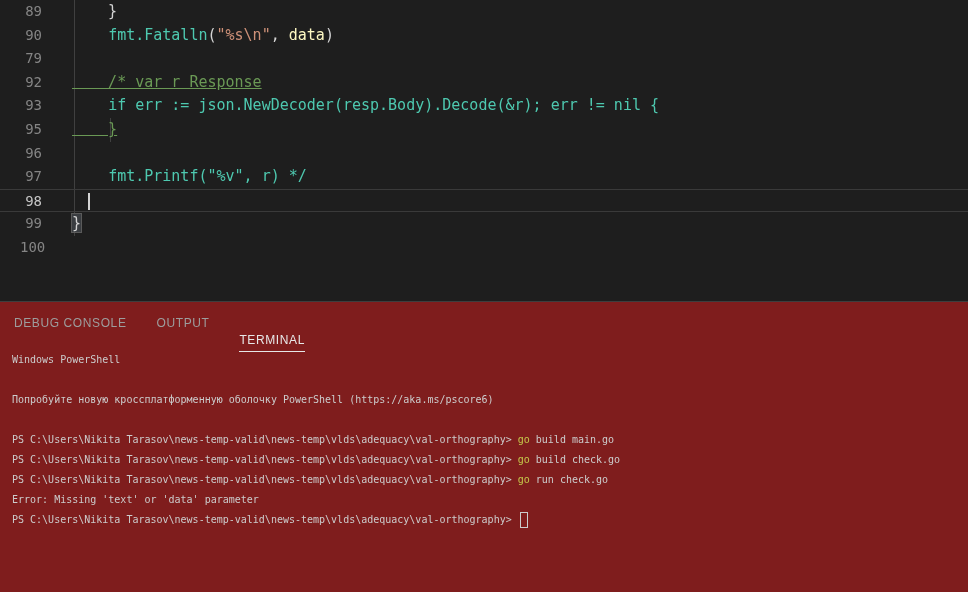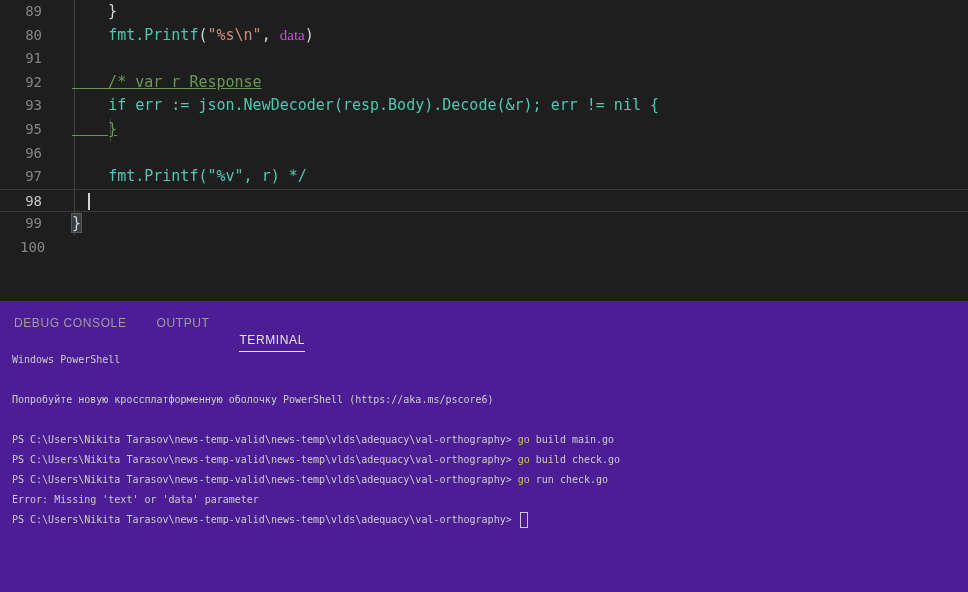--- a/index.html
+++ b/index.html
@@ -13,30 +13,30 @@
           white-space:pre; position:relative; }
   .line.current { border-top:1px solid #3a3a3a; border-bottom:1px solid #3a3a3a;gap:16px; }
   .ln { flex:0 0 46px; text-align:right; color:#858585; font-size:14px;
         padding-right:4px;padding-left:20px; }
   .ln.ln-current { color:#c6c6c6; }
   .code-content { margin-left:26px; color:#d4d4d4; }
   .c-fg { color:#d4d4d4; }
   .c-teal { color:#4ec9b0; }
   .c-string { color:#ce9178; }
   .c-comment { color:#6a9955;text-decoration:underline; }
-  .c-var { color:#d946ef;font-family:Liberation Serif, serif; }
+  .c-var { color:#fef9c3; }
   .bracket-match { background:#3a3d41; outline:1px solid #5a5a5a; }
   .editor-cursor { display:inline-block; width:2px; height:17px; background:#d4d4d4;
                    vertical-align:middle; }
   .indent-guide { position:absolute; width:1px; background:#404040; z-index:1; }
   #guide-l1 { left:74px; top:0; height:236px; }
   #guide-l2 { left:110px; top:118px; height:24px; }
 
   
-  .panel { border-top:1px solid #3e3e3e; height:291px; background:#4c1d95; }
+  .panel { border-top:1px solid #3e3e3e; height:291px; background:#7f1d1d; }
   .panel-tabs { display:flex; align-items:center; height:42px; padding:0 14px;
                 gap:30px; font-family:"Liberation Sans", sans-serif; }
   .tab { font-size:12px; letter-spacing:0.6px; color:#9d9d9d; cursor:pointer;
          display:flex; align-items:center; padding:5px 0 4px 0;
          border-bottom:1px solid transparent; }
   .tab.active { color:#e7e7e7; border-bottom:1px solid #e7e7e7;margin-top:33px; }
   .badge { margin-left:8px; background:#4d4d4d; color:#ffffff; border-radius:50%;
            width:18px; height:18px; font-size:11px; line-height:18px;
            text-align:center; font-family:"Liberation Sans", sans-serif; }
   .terminal { padding:6px 12px; font-size:10px; line-height:20px; color:#cccccc; }
@@ -47,22 +47,22 @@
                  border:1px solid #cccccc; vertical-align:middle; margin-left:2px; }
 </style>
 </head>
 <body>
 
 <div class="editor">
   <div id="guide-l1" class="indent-guide"></div>
   <div id="guide-l2" class="indent-guide"></div>
   <div class="code-lines">
       <div class="line"><span class="ln">89</span><span class="code-content"><span class="c-fg">    }</span></span></div>
-      <div class="line"><span class="ln">80</span><span class="code-content"><span class="c-fg">    </span><span class="c-teal">fmt.Printf</span><span class="c-fg">(</span><span class="c-string">"%s\n"</span><span class="c-fg">, </span><span class="c-var">data</span><span class="c-fg">)</span></span></div>
-      <div class="line"><span class="ln">91</span><span class="code-content"></span></div>
+      <div class="line"><span class="ln">90</span><span class="code-content"><span class="c-fg">    </span><span class="c-teal">fmt.Fatalln</span><span class="c-fg">(</span><span class="c-string">"%s\n"</span><span class="c-fg">, </span><span class="c-var">data</span><span class="c-fg">)</span></span></div>
+      <div class="line"><span class="ln">79</span><span class="code-content"></span></div>
       <div class="line"><span class="ln">92</span><span class="code-content"><span class="c-comment">    /* var r Response</span></span></div>
       <div class="line"><span class="ln">93</span><span class="code-content"><span class="c-fg">    </span><span class="c-teal">if err := json.NewDecoder(resp.Body).Decode(&amp;r); err != nil {</span></span></div>
       <div class="line"><span class="ln">95</span><span class="code-content"><span class="c-comment">    }</span></span></div>
       <div class="line"><span class="ln">96</span><span class="code-content"></span></div>
       <div class="line"><span class="ln">97</span><span class="code-content"><span class="c-fg">    </span><span class="c-teal">fmt.Printf("%v", r) */</span></span></div>
       <div class="line current"><span class="ln ln-current">98</span><span class="code-content"><span class="editor-cursor"></span></span></div>
       <div class="line"><span class="ln">99</span><span class="code-content"><span class="c-fg bracket-match">}</span></span></div>
       <div class="line"><span class="ln">100</span><span class="code-content"></span></div>
     </div>
 </div>

